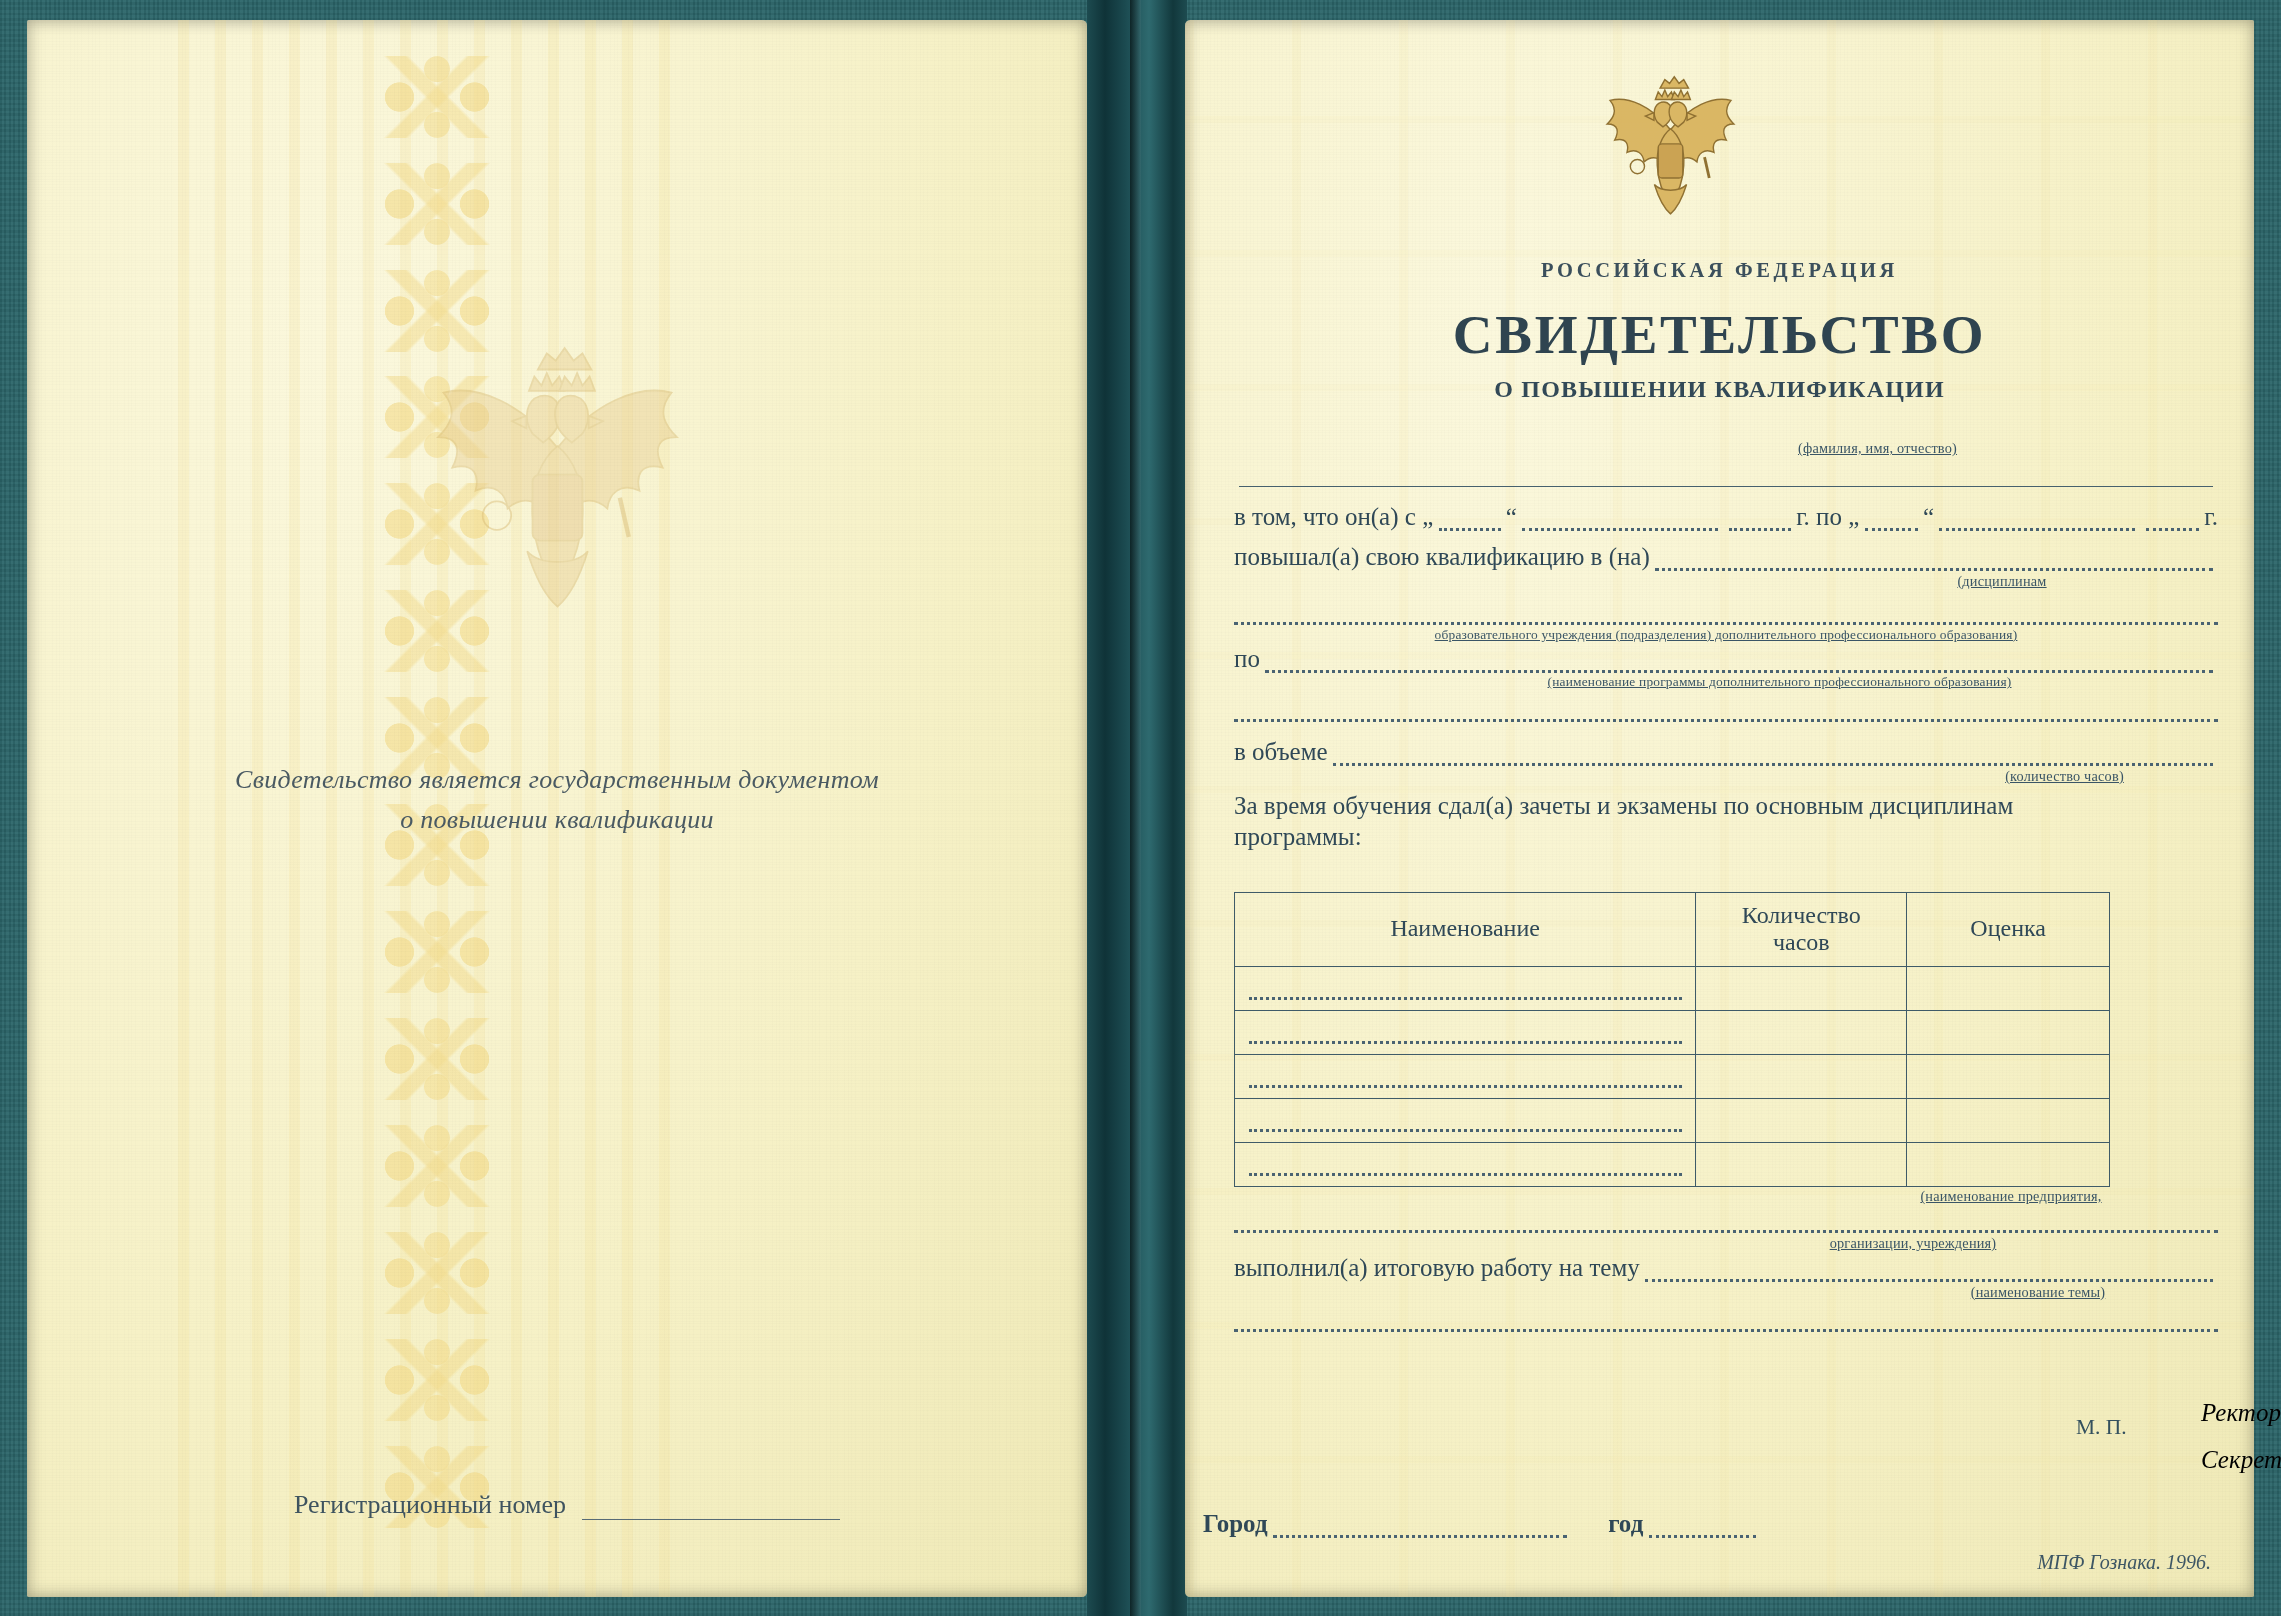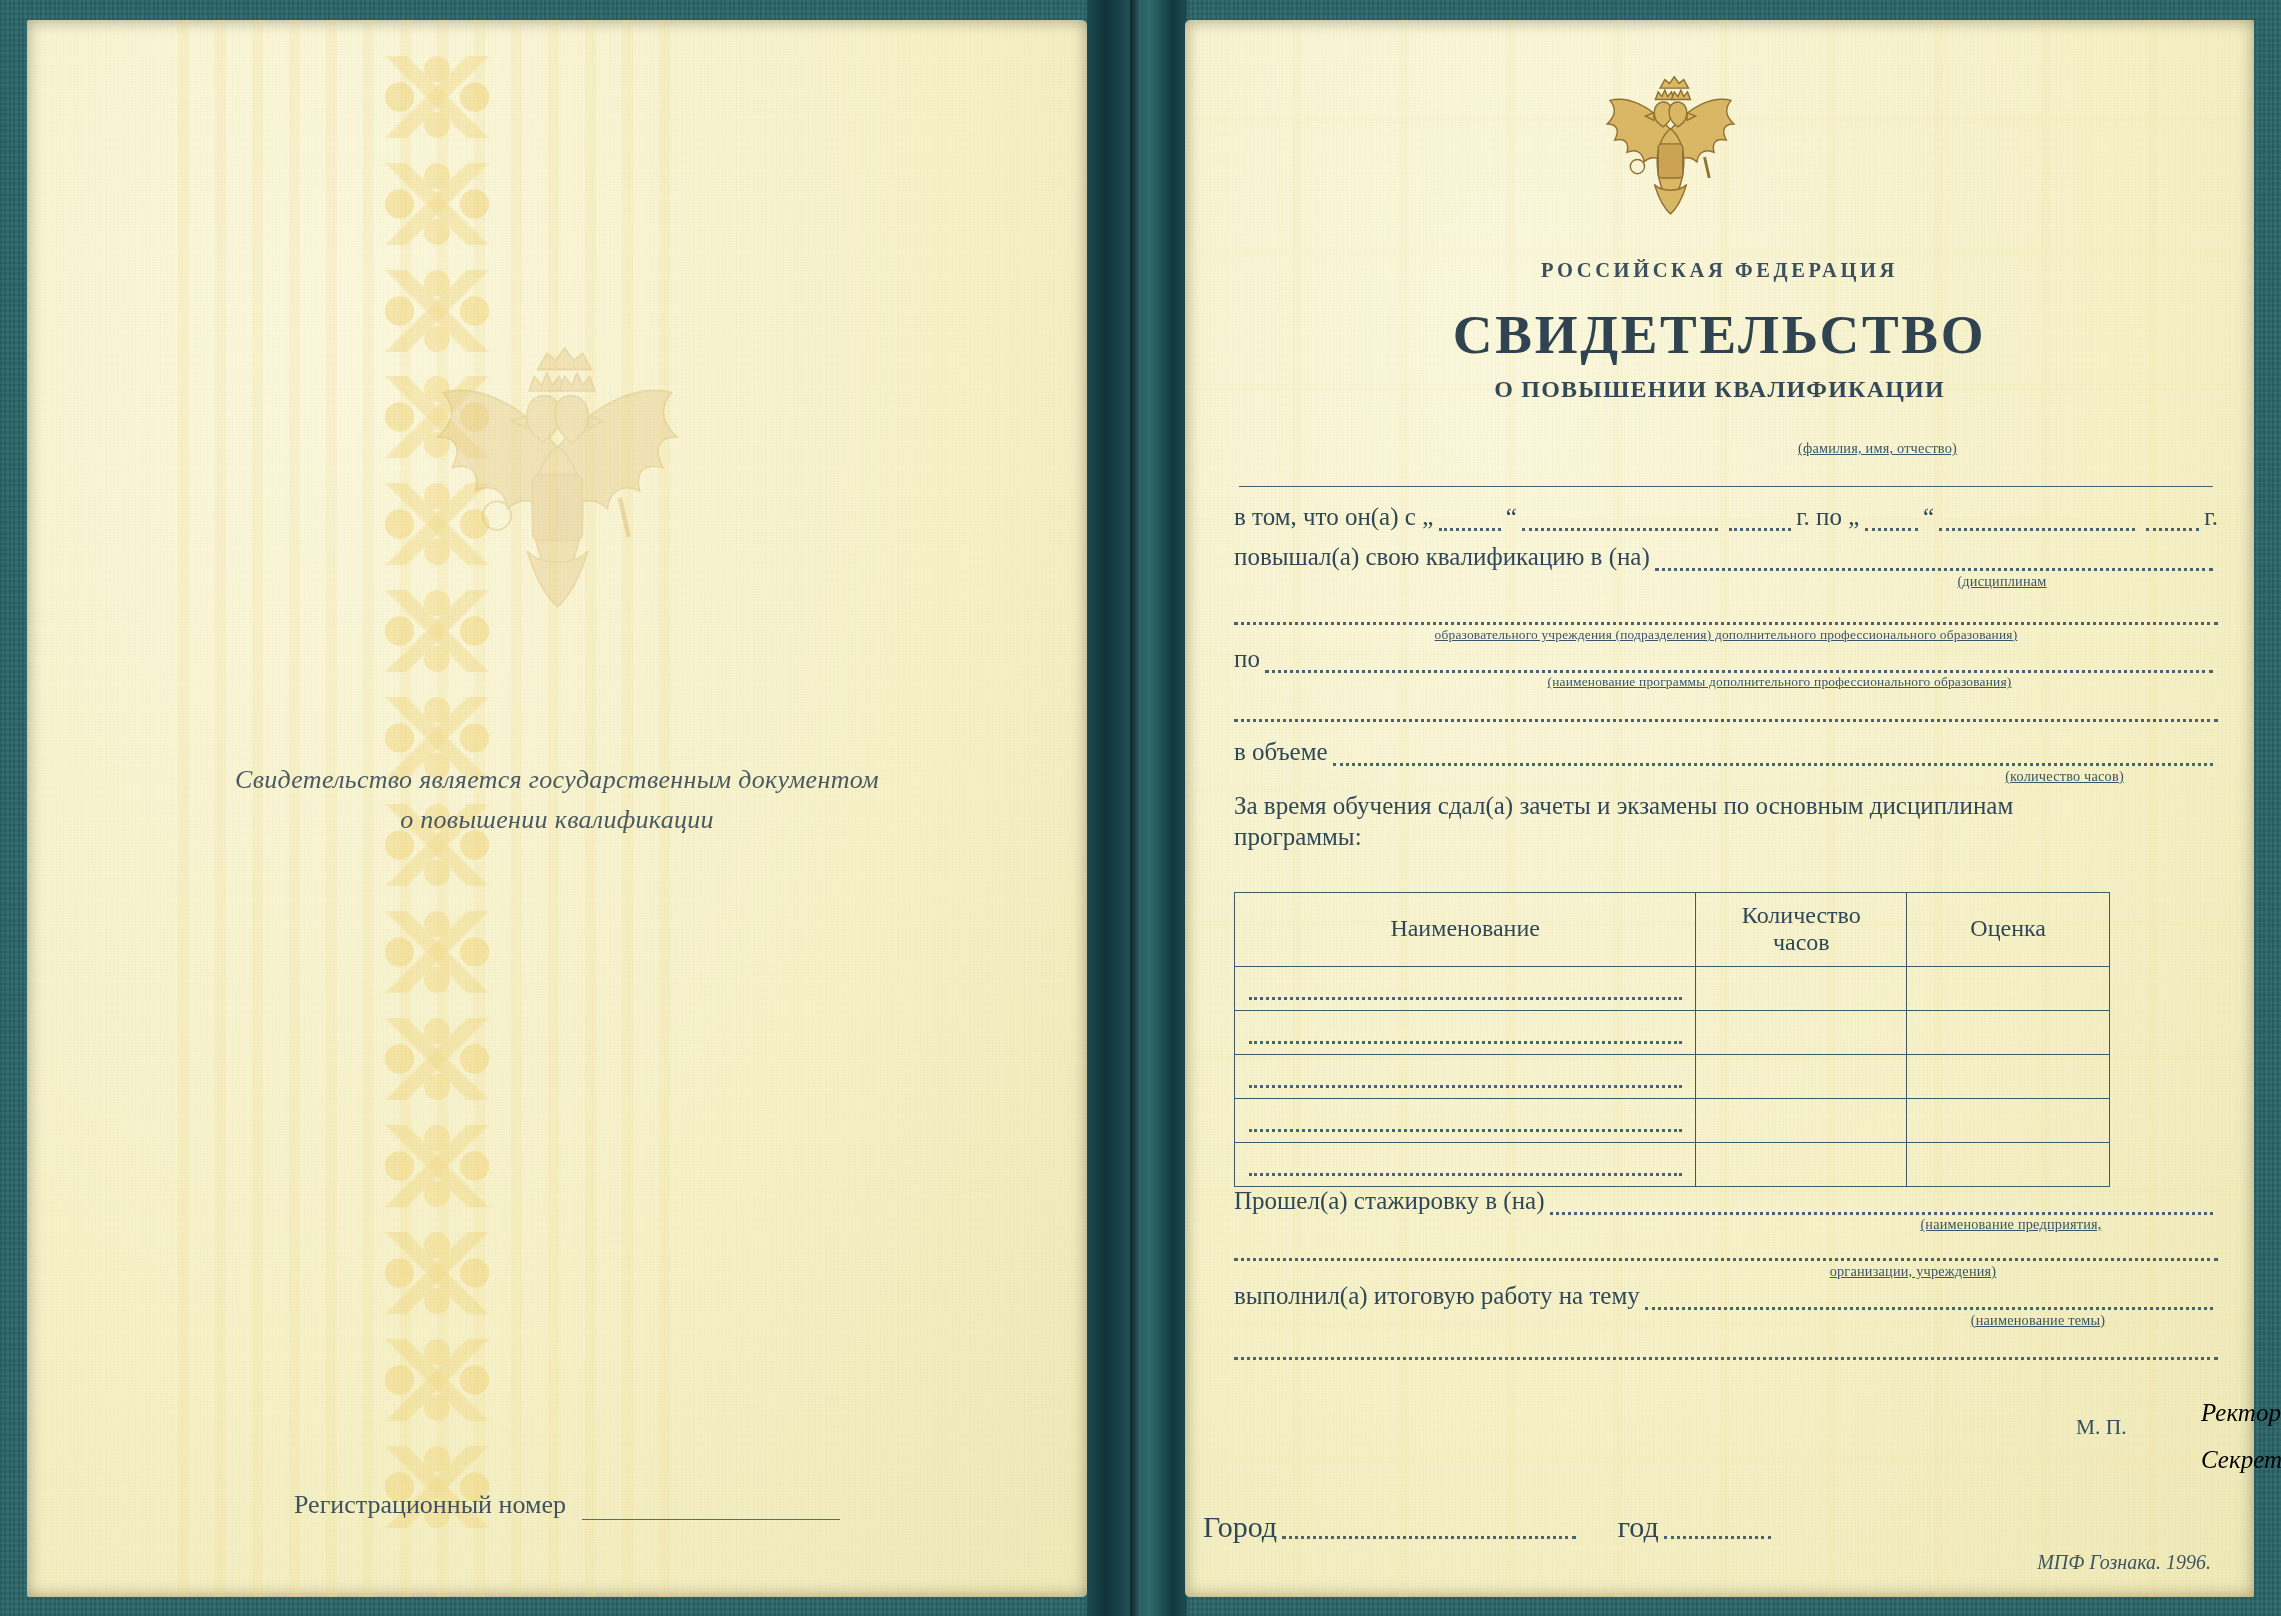--- a/index.html
+++ b/index.html
@@ -140,21 +140,21 @@
   }
   .c1{width:526px;}
   .c2{width:223px;}
   .c3{width:223px;}
 
   .after-table{position:absolute;left:49px;right:36px;top:1167px;color:#2f4857;font-size:25px;}
   .mp{position:absolute;left:891px;top:1395px;color:#33505e;font-size:21.4px;}
   .sign-rows{position:absolute;left:1016px;right:36px;top:1379px;}
   .sign-row{display:flex;align-items:flex-end;margin-bottom:19.6px;}
   .sign-row .lbl{font-style:italic;font-size:25px;white-space:nowrap;}
-  .city-row{position:absolute;left:18px;right:36px;top:1490px;display:flex;align-items:center;color:#2f4857;font-size:30px;}
+  .city-row{position:absolute;left:18px;right:36px;top:1490px;display:flex;align-items:flex-end;color:#2f4857;font-size:25px;font-weight:bold;}
   .footer-note{
     position:absolute;right:43px;top:1531px;color:#3d5664;font-size:20px;font-style:italic;
   }
 </style>
 </head>
 <body>
 
 <div class="doc">
 
   <div class="page left">
@@ -347,24 +347,20 @@
           <td>
               <div class="inner"></div>
             </td>
           <td></td>
           <td></td>
         </tr>
       </tbody>
     </table>
 
     <div class="after-table">
-      <div class="row">
-        <span class="txt">Прошел(а) стажировку в (на)</span>
-        <span class="dots"></span>
-      </div>
       <div class="hint" style="margin-left:570px">(наименование предприятия,</div>
 
       <div class="fullline" style="margin-top:5.3px"></div>
       <div class="hint" style="margin-left:374px">организации, учреждения)</div>
 
       <div class="row" style="margin-top:1.8px">
         <span class="txt">выполнил(а) итоговую работу на тему</span>
         <span class="dots"></span>
       </div>
       <div class="hint" style="margin-left:624px">(наименование темы)</div>

